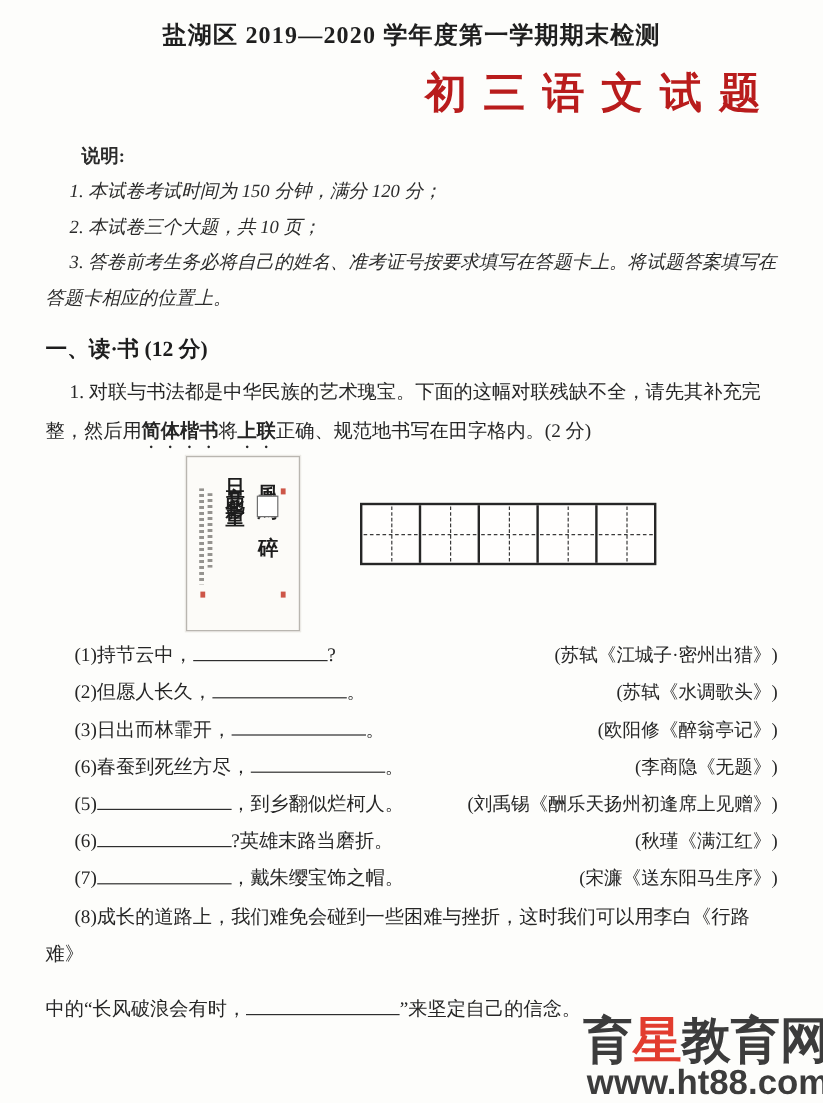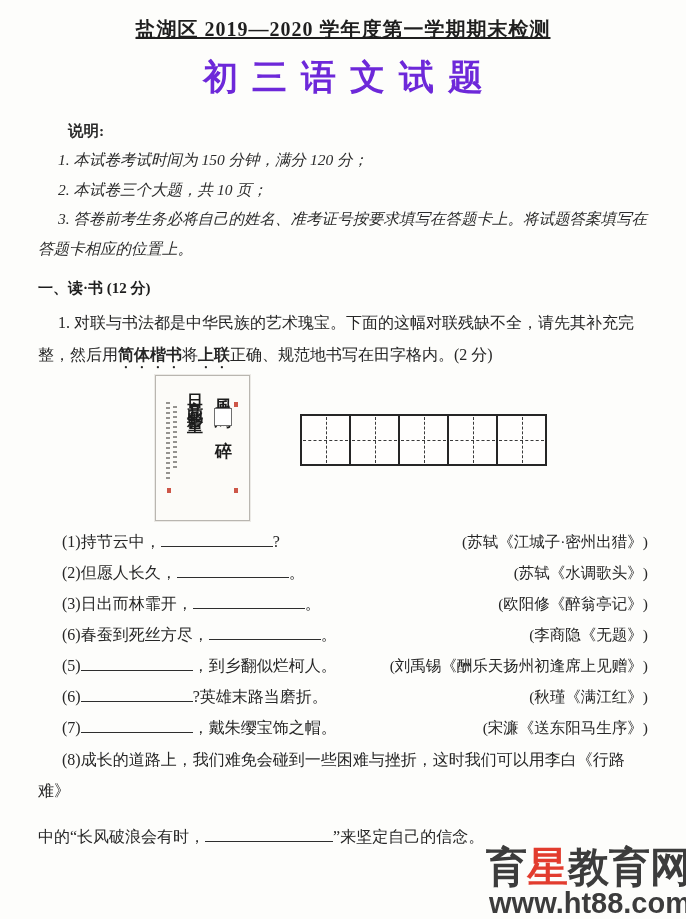--- a/index.html
+++ b/index.html
@@ -5,32 +5,32 @@
   html,body{margin:0;padding:0;}
   body{
     width:686px;height:919px;position:relative;overflow:hidden;
     background:#fdfdfb;color:#262626;
     font-family:"Liberation Serif","DejaVu Serif",serif;
   }
   .content{position:relative;z-index:2;padding:10px 38px 0 38px;box-sizing:border-box;}
 
   .title1{
     text-align:center;font-weight:700;font-size:20px;letter-spacing:1px;
-    margin-top:6px;color:#1f1f1f;text-decoration:underline;
+    margin-top:6px;color:#1f1f1f;
   }
   .title2{
-    text-align:center;font-weight:700;font-size:35px;
-    letter-spacing:14px;text-indent:14px;margin-top:11px;color:#6d28d9;
+    text-align:right;font-weight:700;font-size:35px;
+    letter-spacing:14px;text-indent:14px;margin-top:11px;color:#b91c1c;
   }
 
   .instructions{margin-top:15px;font-style:italic;font-size:15.5px;color:#2b2b2b;}
   .instr-label{font-weight:700;padding-left:30px;line-height:29px;font-style:normal;}
   .instr-item{line-height:29.5px;text-indent:20px;}
 
-  .sec-heading{margin-top:16px;font-weight:700;font-size:15px;color:#1d1d1d;}
+  .sec-heading{margin-top:16px;font-weight:700;font-size:18px;color:#1d1d1d;}
 
   .q1{margin:9px 0 0 0;font-size:16px;line-height:32px;text-indent:20px;}
   .emph{
     -webkit-text-emphasis:filled dot;-webkit-text-emphasis-position:under right;
     text-emphasis:filled dot;text-emphasis-position:under right;font-weight:bold;
   }
 
   .figure-row{position:relative;height:151px;}
   .scroll{
     position:absolute;left:117px;top:3px;width:93px;height:144px;

